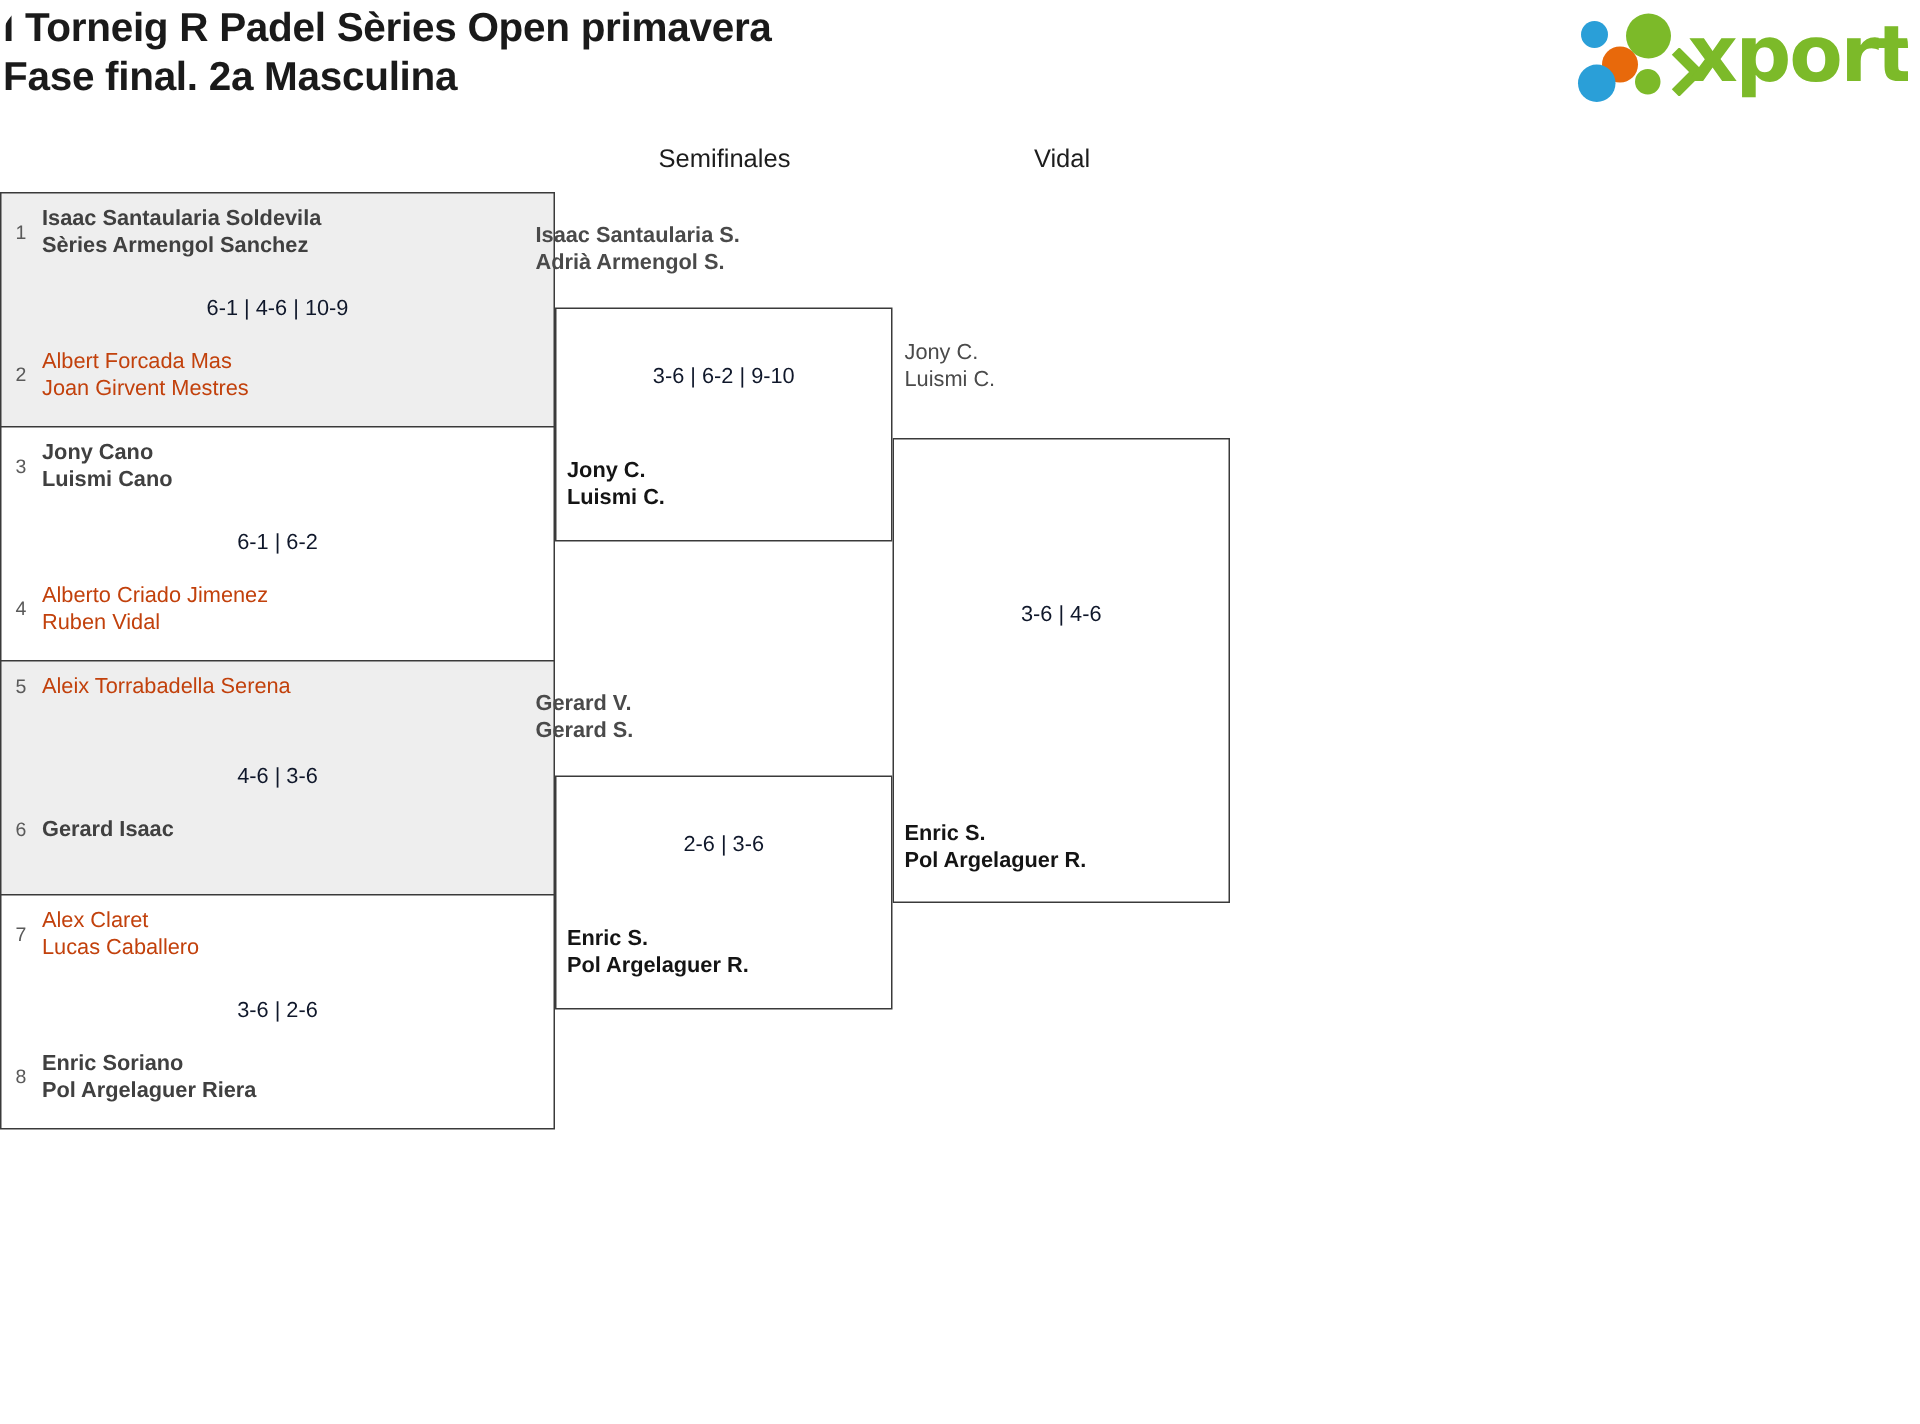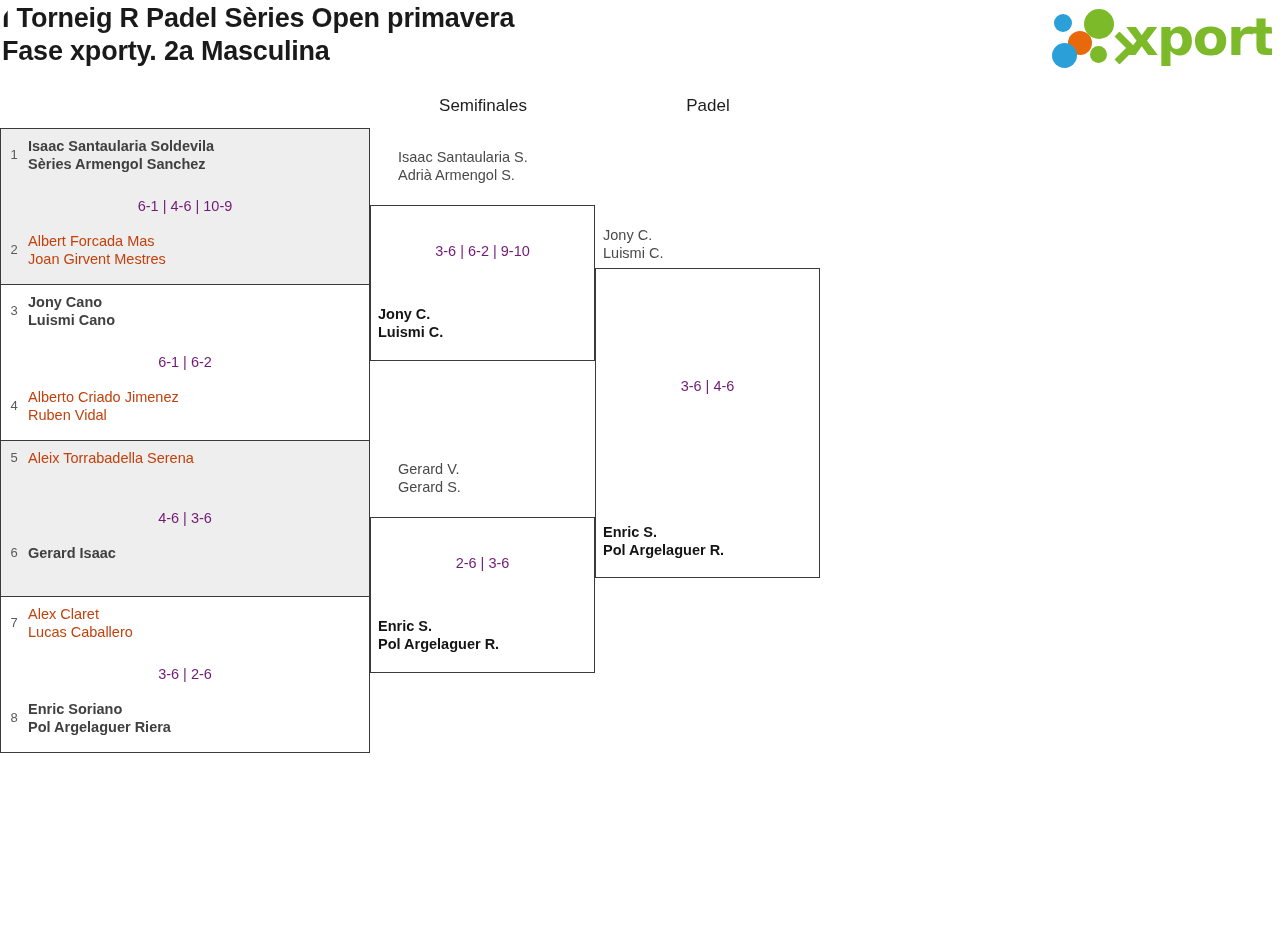--- a/index.html
+++ b/index.html
@@ -111,21 +111,21 @@
   }
   .players.winner { color: #404040; font-weight: 700; }
   .player-line { display: block; }
 
   .score {
     position: absolute;
     left: 0;
     width: 100%;
     text-align: center;
     font-size: 14.5px;
-    color: #701a75;
+    color: #0f172a;
     line-height: 18px;
     white-space: nowrap;
   }
 
   
   .qf { left: 0px; width: 370px; height: 157px; }
   .qf .slot-top    { top: 8px; }
   .qf .slot-bottom { top: 103px; }
   .qf .score       { top: 68px; }
   .qf1 { top: 128px; }
@@ -133,42 +133,43 @@
   .qf3 { top: 440px; }
   .qf4 { top: 596px; }
   .qf .players { padding-left: 1px; }
 
   
   .sf { left: 370px; width: 225px; }
   .sf1 { top: 205px; height: 156px; }
   .sf2 { top: 517px; height: 156px; }
   .sf-names-top {
     position: absolute;
-    left: 398px;
+    left: 357px;
     font-size: 14.5px;
     line-height: 18px;
     white-space: nowrap;
     color: #4a4a4a;
+    font-weight: bold;
   }
   .sf1-names-top { top: 148px; }
   .sf2-names-top { top: 460px; }
   .sf-names-bottom {
     position: absolute;
     left: 7px;
     font-size: 14.5px;
     line-height: 18px;
     white-space: nowrap;
     color: #141414;
     font-weight: 700;
   }
   .sf .sf-names-bottom { top: 99px; }
   .sf .score { top: 36px; }
 
   
-  .fin { left: 595px; top: 268px; width: 225px; height: 310px; }
+  .fin { left: 595px; top: 292px; width: 225px; height: 310px; }
   .fin-names-top {
     position: absolute;
     left: 603px; top: 226px;
     font-size: 14.5px;
     line-height: 18px;
     white-space: nowrap;
     color: #4a4a4a;
   }
   .fin-names-bottom {
     position: absolute;
@@ -182,41 +183,41 @@
   .fin .score { top: 108px; }
 </style>
 </head>
 <body>
 
 <div class="page">
 
   <div class="header">
     <div class="title-block">
       <span class="title-line">I Torneig R Padel Sèries Open primavera</span>
-      <span class="title-line">Fase xporty. 2a Masculina</span>
+      <span class="title-line">Fase final. 2a Masculina</span>
     </div>
 
     <div class="logo">
       <div class="logo-dots">
         <span class="dot dot-blue-sm"></span>
         <span class="dot dot-orange"></span>
         <span class="dot dot-blue-lg"></span>
         <span class="dot dot-green-lg"></span>
         <span class="dot dot-green-sm"></span>
         <svg class="logo-chevron" viewBox="0 0 22 32">
           <path d="M3 2 L17 16 L3 30" fill="none" stroke="#7cba29" stroke-width="7" stroke-linecap="butt" stroke-linejoin="miter"></path>
         </svg>
       </div>
       <div class="logo-word">xporty</div>
     </div>
   </div>
 
   <div class="round-header rh-qf">Cuartos de final</div>
   <div class="round-header rh-sf">Semifinales</div>
-  <div class="round-header rh-f">Padel</div>
+  <div class="round-header rh-f">Vidal</div>
 
   <div class="bracket">
 
     <div class="match qf qf1 shaded">
       <div class="slot slot-top">
         <span class="seed">1</span>
         <span class="players winner">
           <span class="player-line">Isaac Santaularia Soldevila</span>
           <span class="player-line">Sèries Armengol Sanchez</span>
         </span>

